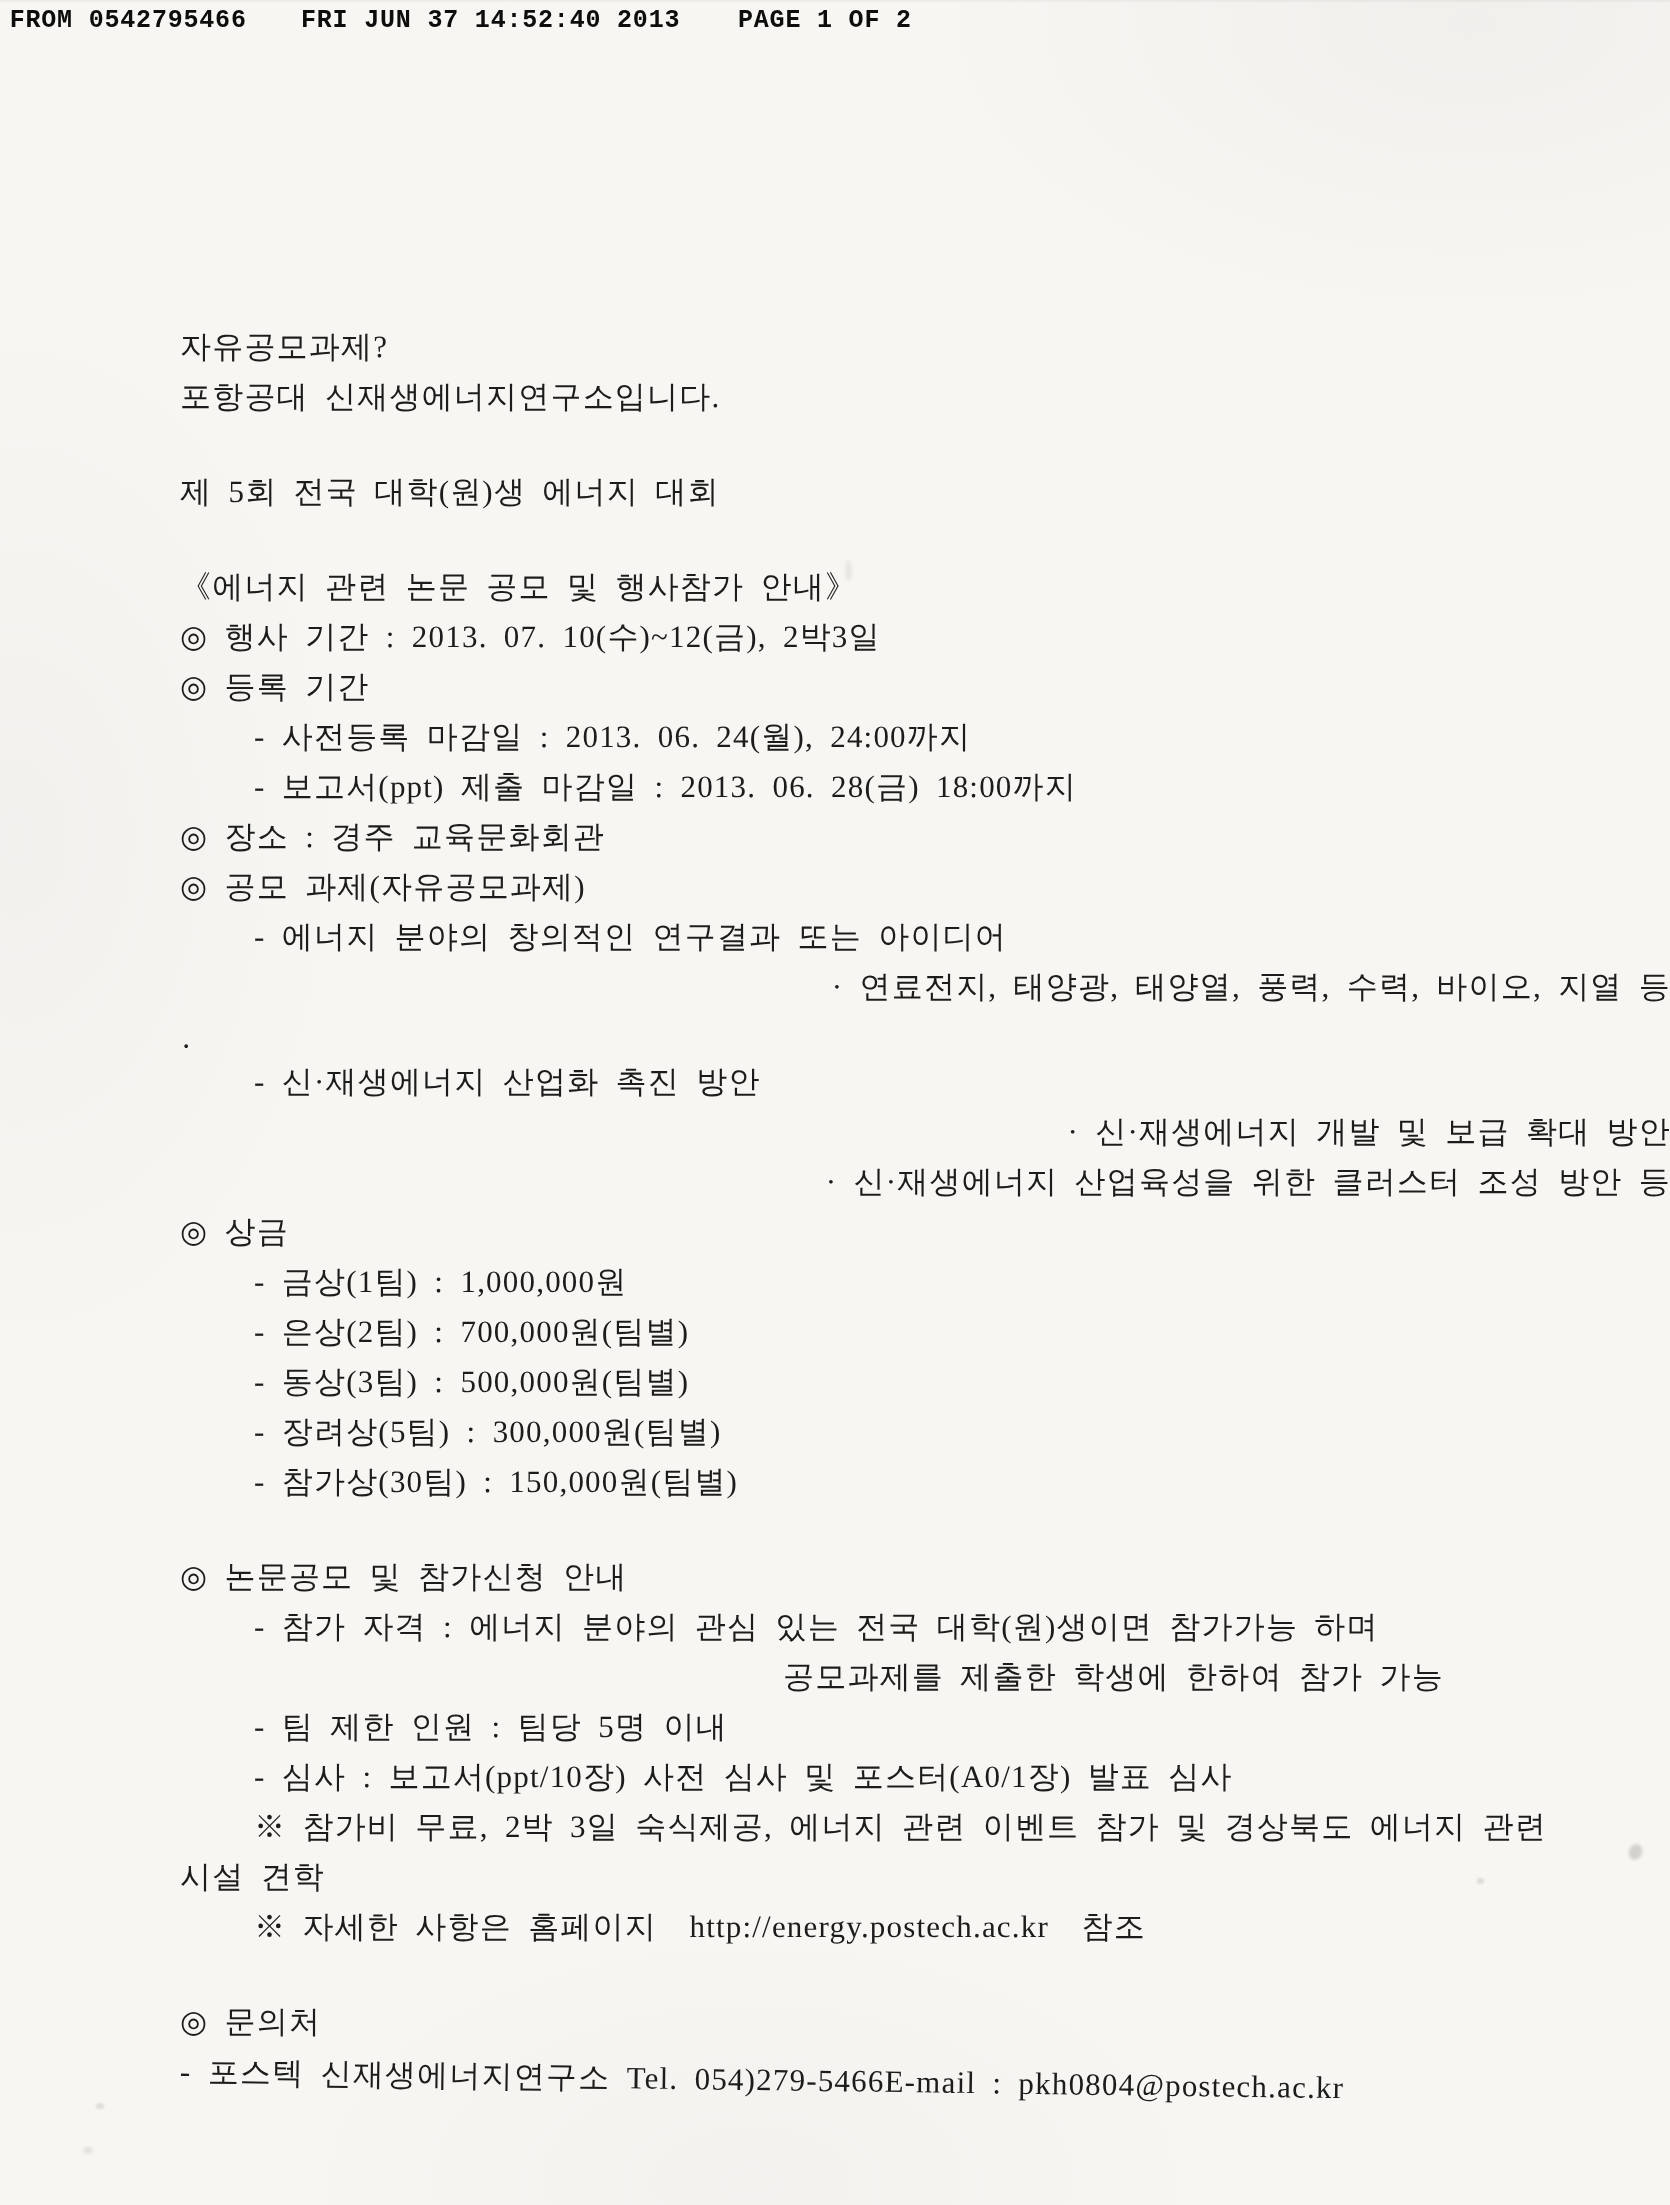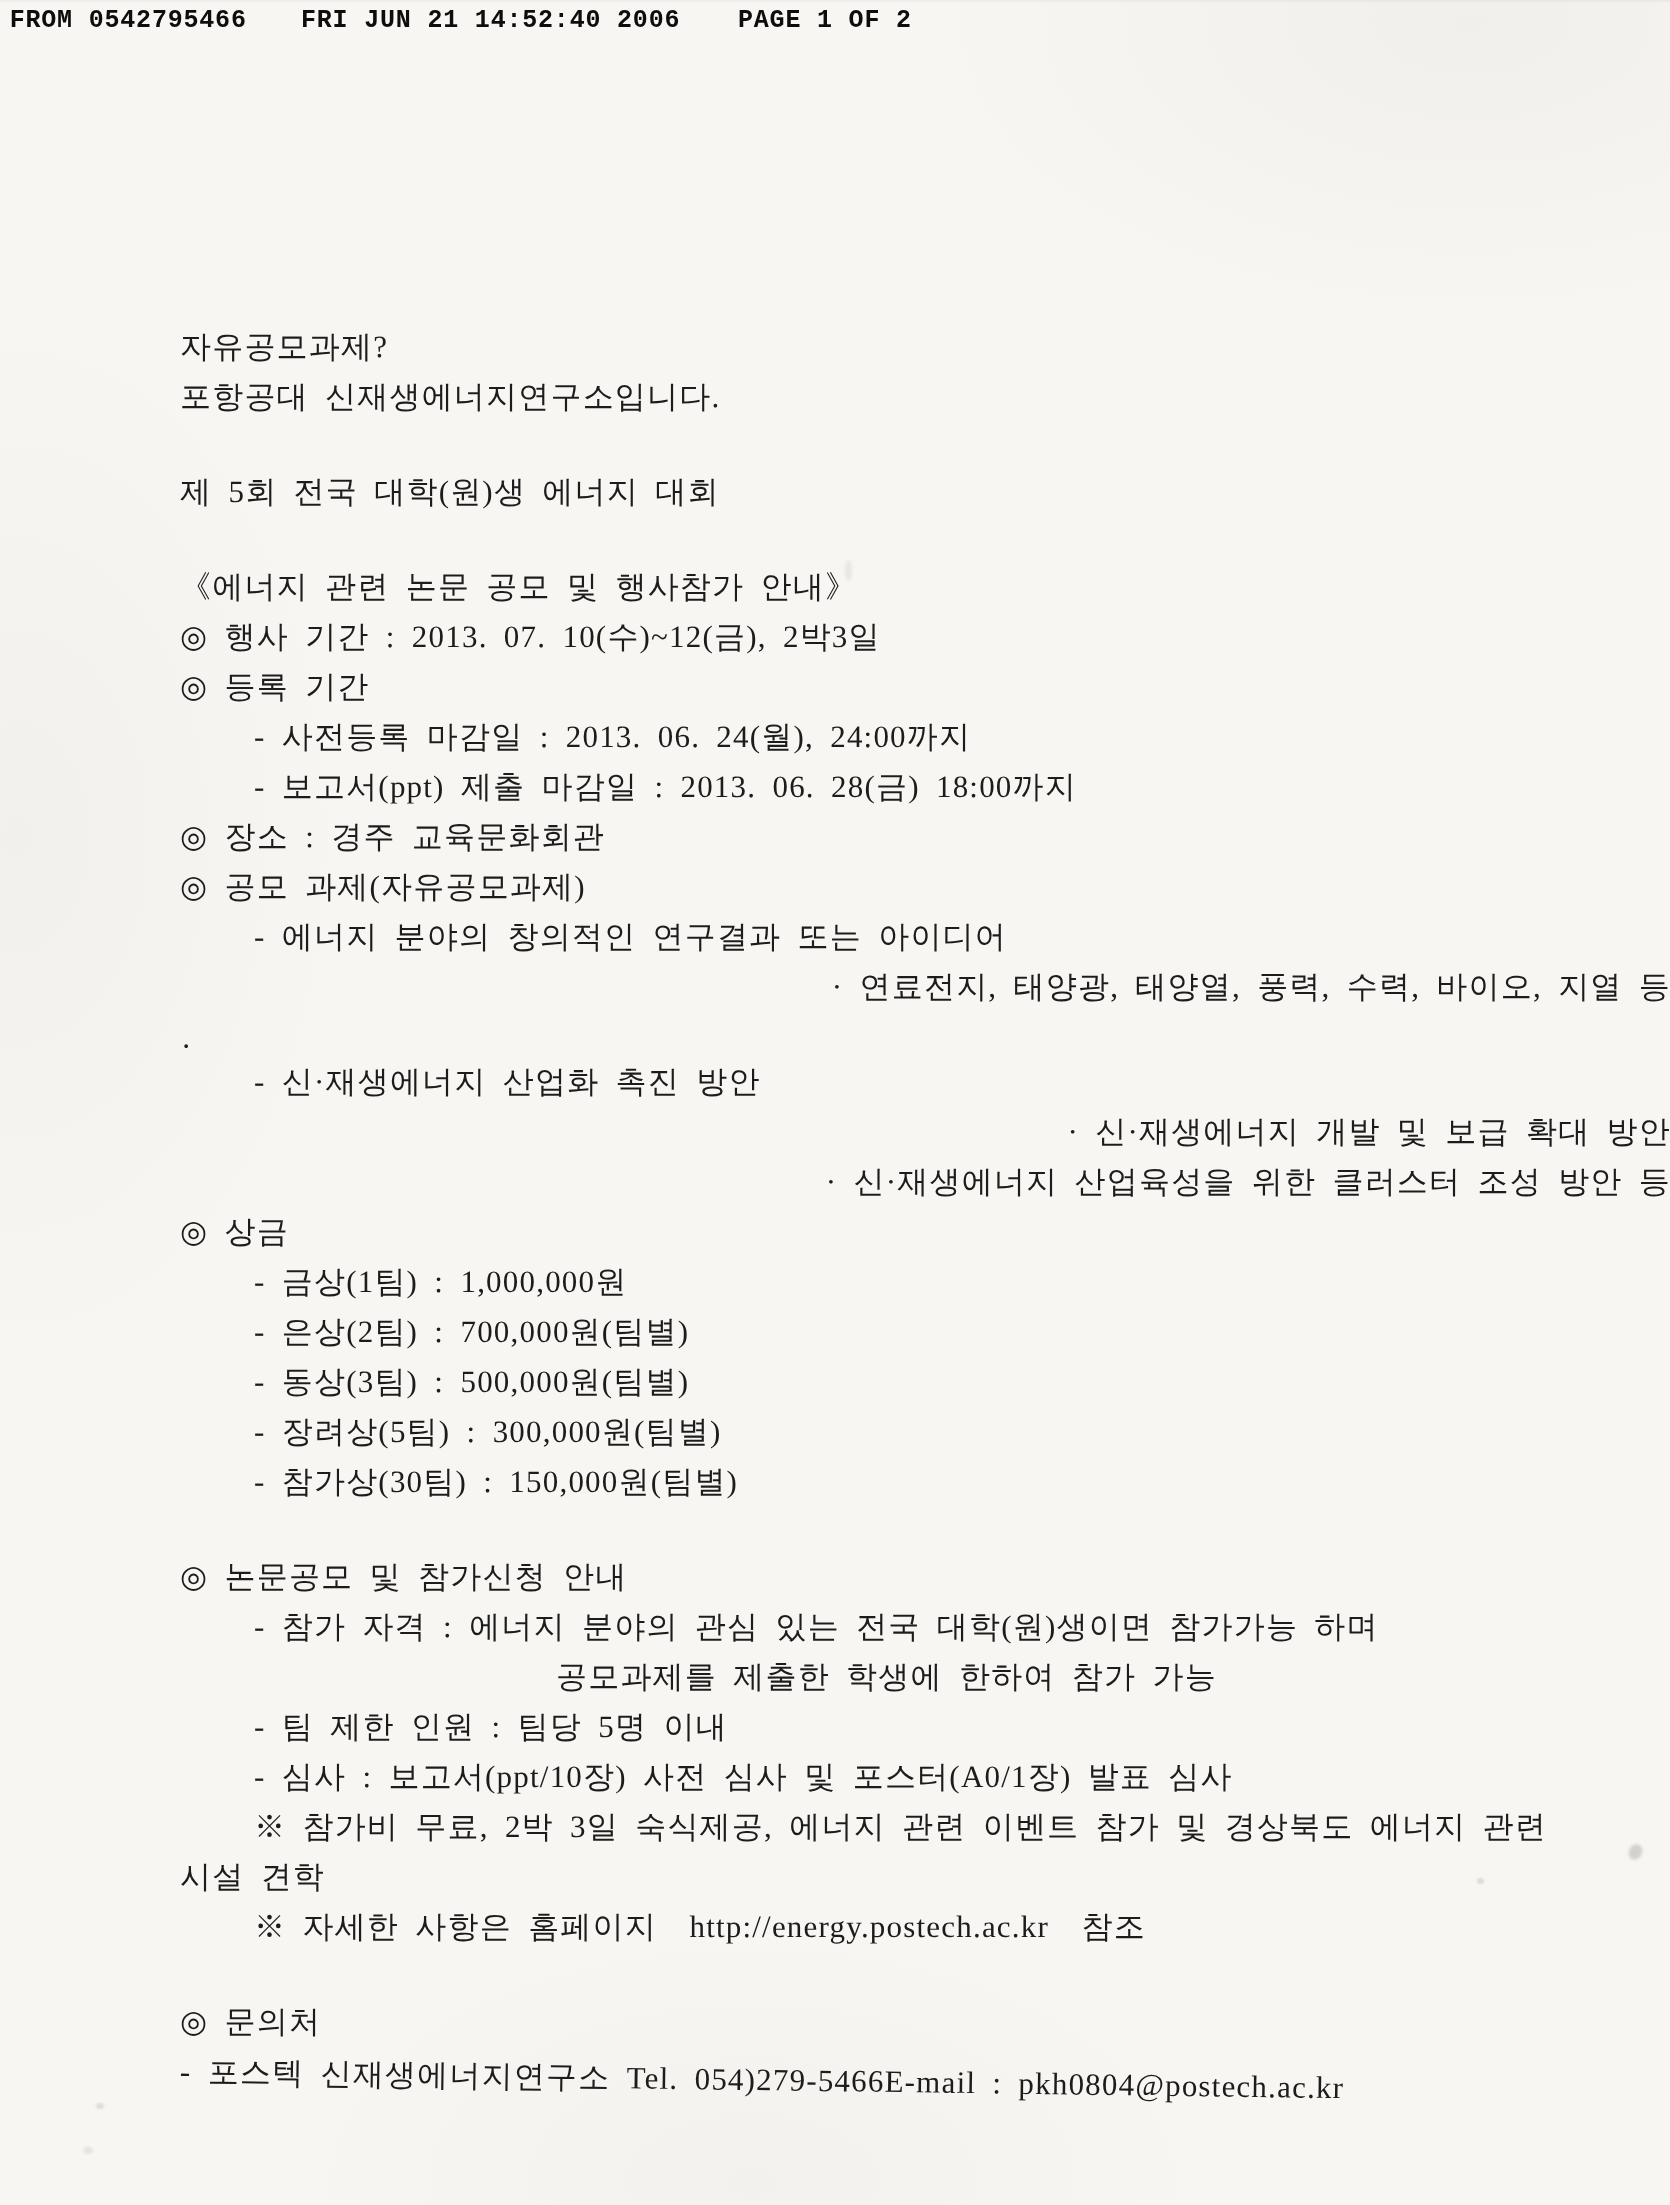--- a/index.html
+++ b/index.html
@@ -32,21 +32,21 @@
   }
   .line{
     height:50px;line-height:50px;
     font-size:31px;letter-spacing:1.2px;word-spacing:7.3px;
     white-space:pre;color:#1c1c1c;
     text-rendering:geometricPrecision;
   }
   .line.blank{height:45px;}
   .line.dash{padding-left:74px;}
   .line.dot{padding-left:104px;text-align:right;}
-  .line.wrap{padding-left:376px;}
+  .line.wrap{padding-left:376px;text-align:center;}
   .doc-body .line:last-child{transform:rotate(0.8deg);transform-origin:0 50%;}
   
   .stray-dot{
     position:absolute;top:1022px;left:181px;height:50px;line-height:50px;
     font-size:31px;color:#1c1c1c;
   }
   
   .speck{position:absolute;border-radius:50%;}
   .speck-a{top:1844px;left:1629px;width:13px;height:16px;background:#b5b3ae;filter:blur(1.6px);opacity:.55;transform:rotate(25deg);}
   .speck-b{top:1878px;left:1477px;width:7.3px;height:5.7px;background:#c2c0bb;filter:blur(1.2px);opacity:.5;}
@@ -54,21 +54,21 @@
   .speck-d{top:2147px;left:83px;width:9.7px;height:6.5px;background:#cccac5;filter:blur(1.6px);opacity:.45;}
   .speck-e{top:560px;left:845px;width:6.5px;height:21px;background:#d2d0cb;filter:blur(1.6px);opacity:.4;}
 </style>
 </head>
 <body>
 
 <div class="page">
 
   <div class="fax-header">
     <span id="fh-from">FROM 0542795466</span>
-    <span id="fh-dt">FRI JUN 21 14:52:40 2006</span>
+    <span id="fh-dt">FRI JUN 37 14:52:40 2013</span>
     <span id="fh-pg">PAGE 1 OF 2</span>
   </div>
 
   <div class="doc-body" id="doc-lines">
       <div class="line body">자유공모과제?</div>
       <div class="line body">포항공대 신재생에너지연구소입니다.</div>
       <div class="line blank"></div>
       <div class="line body">제 5회 전국 대학(원)생 에너지 대회</div>
       <div class="line blank"></div>
       <div class="line body">《에너지 관련 논문 공모 및 행사참가 안내》</div>

